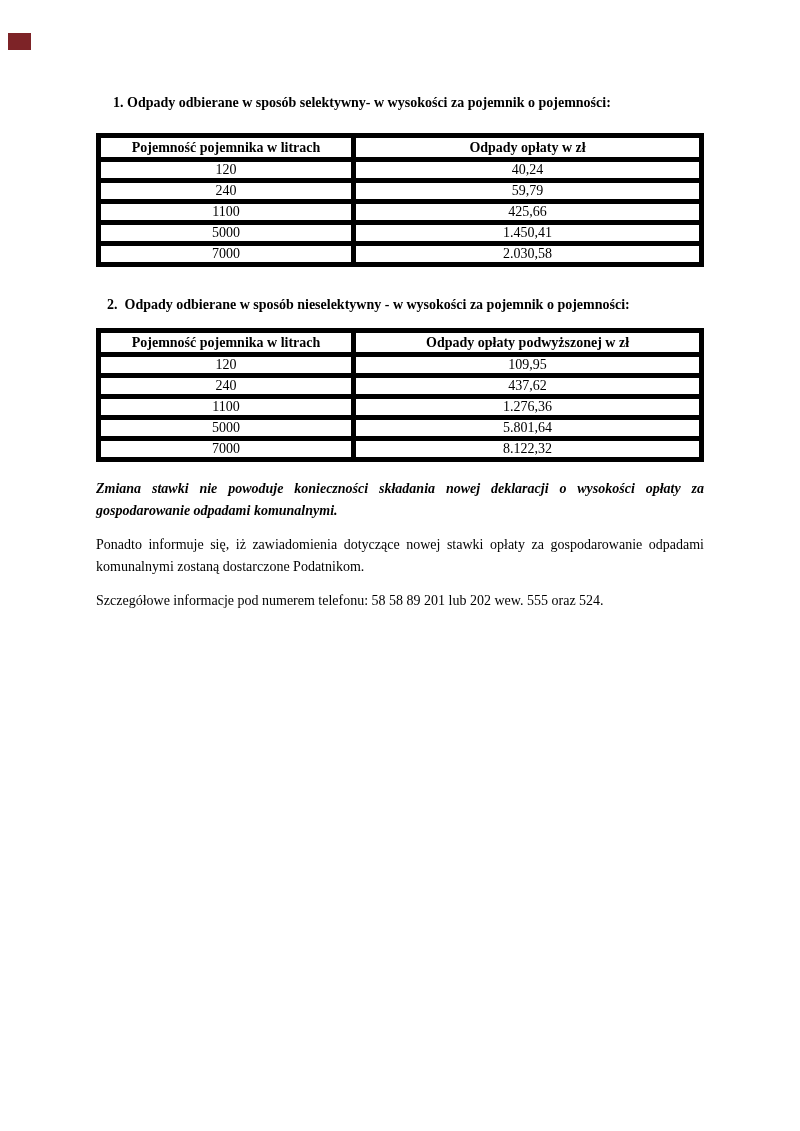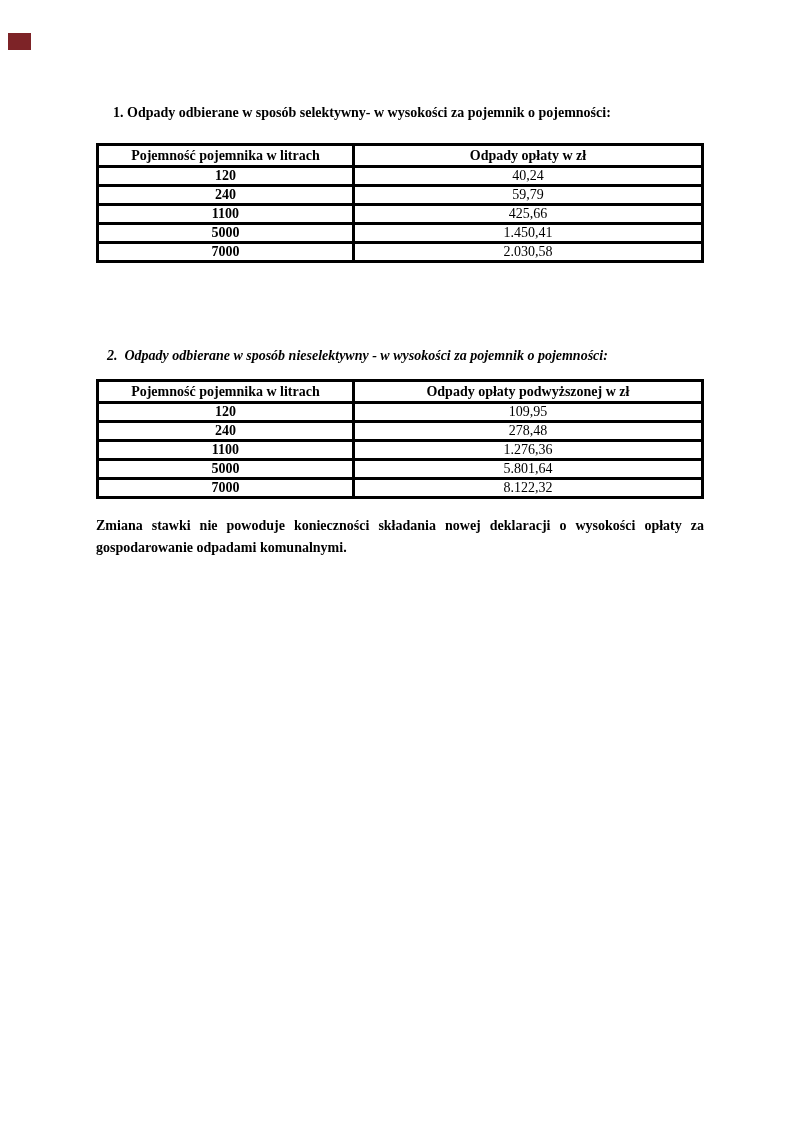--- a/index.html
+++ b/index.html
@@ -18,66 +18,67 @@
     position: absolute;
     left: 8px;
     top: 33px;
     width: 23px;
     height: 17px;
     background: #7d2327;
   }
   .content {
     position: absolute;
     left: 96px;
-    top: 104px;
+    top: 94px;
     width: 608px;
   }
   .section-heading {
     font-weight: bold;
     font-size: 14px;
     line-height: 18px;
     margin: 0;
     white-space: pre-wrap;
   }
   .heading-1 { padding-left: 17px; }
-  .heading-2 { padding-left: 11px; margin-top: 84px; font-style: italic; }
+  .heading-2 { padding-left: 11px; margin-top: 29px; }
   table {
     border-collapse: collapse;
     width: 100%;
     table-layout: fixed;
     margin-top: 21px;
   }
   .table-2 { margin-top: 14px; }
   th, td {
-    border: 3px solid #000000;
+    border: 5px solid #000000;
     text-align: center;
     padding: 0;
     font-size: 14px;
     overflow: hidden;
   }
   th {
     height: 20px;
     line-height: 19px;
     font-weight: bold;
   }
   td {
     height: 17px;
     line-height: 16px;
   }
-  td.capacity-cell { font-weight: bold; }
+  td.capacity-cell { font-weight: normal; }
   col.capacity-col { width: 42.3%; }
   col.rate-col { width: 57.7%; }
   .para {
     text-align: justify;
     margin: 12px 0 0 0;
     line-height: 22px;
   }
   .para-bold {
     font-weight: bold;
     margin-top: 16px;
+    font-style: italic;
   }
 </style>
 </head>
 <body>
 
 <div class="corner-mark"></div>
 
 <div class="content">
 
   <p class="section-heading heading-1">1. Odpady odbierane w sposób selektywny- w wysokości za pojemnik o pojemności:</p>
@@ -130,36 +131,38 @@
         <th>Odpady opłaty podwyższonej w zł</th>
       </tr>
     </thead>
     <tbody>
       <tr>
         <td class="capacity-cell">120</td>
         <td>109,95</td>
       </tr>
       <tr>
         <td class="capacity-cell">240</td>
-        <td>278,48</td>
+        <td>437,62</td>
       </tr>
       <tr>
         <td class="capacity-cell">1100</td>
         <td>1.276,36</td>
       </tr>
       <tr>
         <td class="capacity-cell">5000</td>
         <td>5.801,64</td>
       </tr>
       <tr>
         <td class="capacity-cell">7000</td>
         <td>8.122,32</td>
       </tr>
     </tbody>
   </table>
 
   <p class="para para-bold">Zmiana stawki nie powoduje konieczności składania nowej deklaracji o wysokości opłaty za gospodarowanie odpadami komunalnymi.</p>
 
+  <p class="para">Ponadto informuje się, iż zawiadomienia dotyczące nowej stawki opłaty za gospodarowanie odpadami komunalnymi zostaną dostarczone Podatnikom.</p>
 
 
 
+  <p class="para">Szczegółowe informacje pod numerem telefonu: 58 58 89 201 lub 202 wew. 555 oraz 524.</p>
 
 </div>
 
 </body></html>

